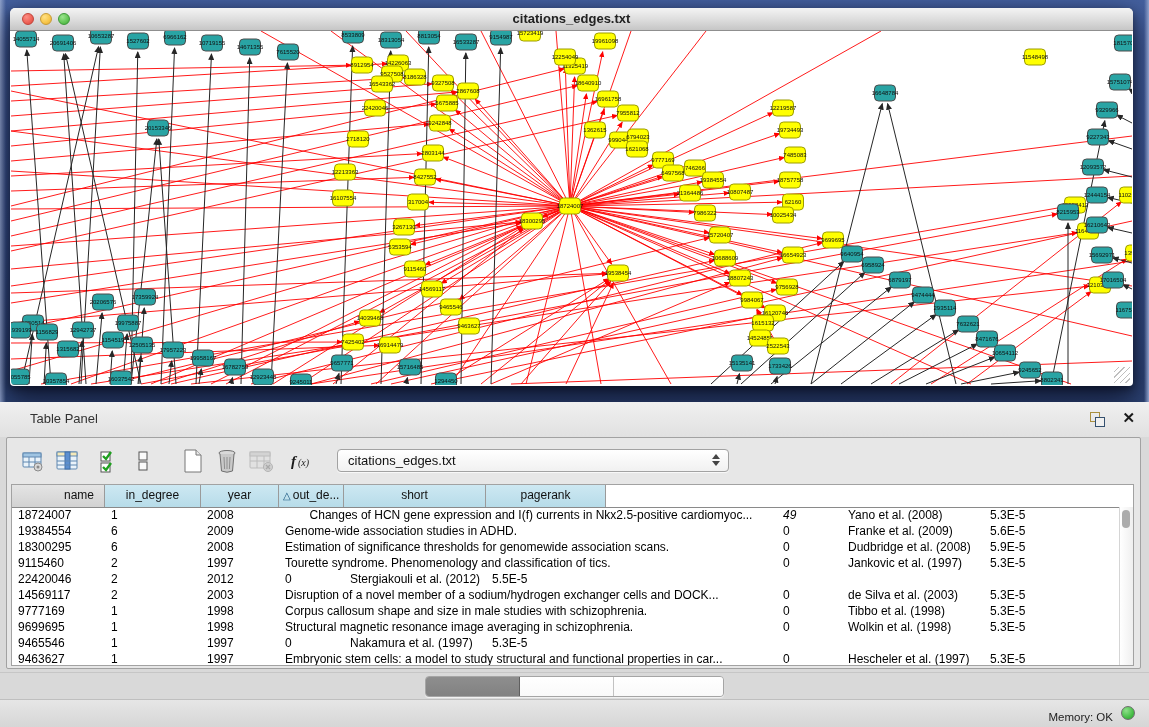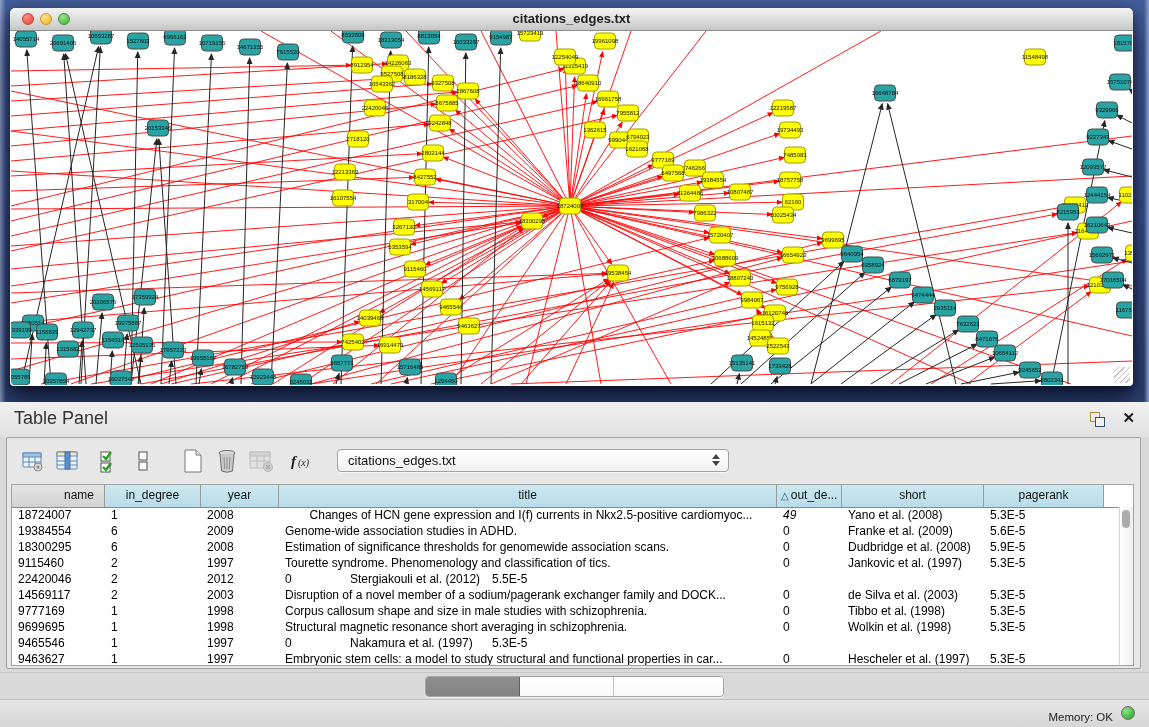--- a/index.html
+++ b/index.html
@@ -28,21 +28,21 @@
   .canvas{position:absolute;left:1px;top:23px;width:1121px;height:354px;background:#fff;
     border-radius:0 0 4px 4px;overflow:hidden;}
   .canvas svg{display:block;}
   .grip{position:absolute;right:2px;bottom:2px;width:16px;height:16px;
     background:repeating-linear-gradient(135deg,transparent 0 3px,#AFAFAF 3px 4px);opacity:.8;}
 
   
   .table-panel{position:absolute;left:0;top:402px;width:1149px;height:325px;background:#D9D9D9;}
   .panel-header{position:absolute;left:0;top:0;width:1149px;height:35px;
     background:linear-gradient(180deg,#F0F0F0,#E1E1E1);}
-  .panel-title{position:absolute;left:14px;top:0;line-height:33px;font-size:18px;color:#333;text-align:right;}
+  .panel-title{position:absolute;left:30px;top:0;line-height:33px;font-size:13px;color:#333;text-align:right;}
   .float-icon{position:absolute;right:44px;top:9px;width:16px;height:16px;}
   .float-icon .b1{position:absolute;left:1px;top:1px;width:8px;height:8px;border:1px solid #A98F3E;}
   .float-icon .b2{position:absolute;left:6px;top:6px;width:8px;height:8px;border:1px solid #34506F;background:#F0F0F0;}
   .close-icon{position:absolute;right:14px;top:7px;font-size:15px;font-weight:bold;color:#1A1A1A;line-height:18px;}
 
   .panel-box{position:absolute;left:6px;top:35px;width:1135px;height:232px;box-sizing:border-box;
     background:#E7E7E7;border:1px solid #A2A2A2;border-radius:2px;}
   .toolbar{position:absolute;left:0;top:0;height:45px;right:0;display:flex;align-items:center;padding-left:12px;}
   .tb-btn{width:28px;height:28px;display:flex;align-items:center;justify-content:center;margin-right:6px;}
   .tb-gap{width:8px;}
@@ -892,21 +892,20 @@
               <i class="dn"></i>
             </span>
         </div>
       </div>
 
       <div class="tablewrap">
         <div class="thead" id="thead">
             <div class="th gray" style="width: 93px;">name</div>
             <div class="th" style="width: 96px;">in_degree</div>
             <div class="th" style="width: 78px;">year</div>
-            <div class="th" style="width: 498px;">title</div>
             <div class="th left" style="width: 65px;"><span class="sort">△</span>out_de...</div>
             <div class="th" style="width: 142px;">short</div>
             <div class="th" style="width: 120px;">pagerank</div>
           </div>
         <div class="tbody" id="tbody">
             <div class="tr">
               <div class="td" style="width: 93px;">18724007</div>
               <div class="td" style="width: 96px;">1</div>
               <div class="td" style="width: 78px;">2008</div>
               <div class="td" style="width: 498px; text-align: center;">Changes of HCN gene expression and I(f) currents in Nkx2.5-positive cardiomyoc...</div>
@@ -946,39 +945,39 @@
               <div class="td" style="width: 96px;">2</div>
               <div class="td" style="width: 78px;">2012</div>
               <div class="td" style="width: 65px;">0</div>
               <div class="td" style="width: 142px;">Stergiakouli et al. (2012)</div>
               <div class="td" style="width: 120px;">5.5E-5</div>
             </div>
             <div class="tr">
               <div class="td" style="width: 93px;">14569117</div>
               <div class="td" style="width: 96px;">2</div>
               <div class="td" style="width: 78px;">2003</div>
-              <div class="td" style="width: 498px;">Disruption of a novel member of a sodium/pagerank exchanger family and DOCK...</div>
+              <div class="td" style="width: 498px;">Disruption of a novel member of a sodium/hydrogen exchanger cells and DOCK...</div>
               <div class="td" style="width: 65px;">0</div>
               <div class="td" style="width: 142px;">de Silva et al. (2003)</div>
               <div class="td" style="width: 120px;">5.3E-5</div>
             </div>
             <div class="tr">
               <div class="td" style="width: 93px;">9777169</div>
               <div class="td" style="width: 96px;">1</div>
               <div class="td" style="width: 78px;">1998</div>
               <div class="td" style="width: 498px;">Corpus callosum shape and size in male studies with schizophrenia.</div>
               <div class="td" style="width: 65px;">0</div>
               <div class="td" style="width: 142px;">Tibbo et al. (1998)</div>
               <div class="td" style="width: 120px;">5.3E-5</div>
             </div>
             <div class="tr">
               <div class="td" style="width: 93px;">9699695</div>
               <div class="td" style="width: 96px;">1</div>
               <div class="td" style="width: 78px;">1998</div>
-              <div class="td" style="width: 498px;">Structural magnetic resonance short averaging in schizophrenia.</div>
+              <div class="td" style="width: 498px;">Structural magnetic resonance image averaging in schizophrenia.</div>
               <div class="td" style="width: 65px;">0</div>
               <div class="td" style="width: 142px;">Wolkin et al. (1998)</div>
               <div class="td" style="width: 120px;">5.3E-5</div>
             </div>
             <div class="tr">
               <div class="td" style="width: 93px;">9465546</div>
               <div class="td" style="width: 96px;">1</div>
               <div class="td" style="width: 78px;">1997</div>
               <div class="td" style="width: 65px;">0</div>
               <div class="td" style="width: 142px;">Nakamura et al. (1997)</div>

